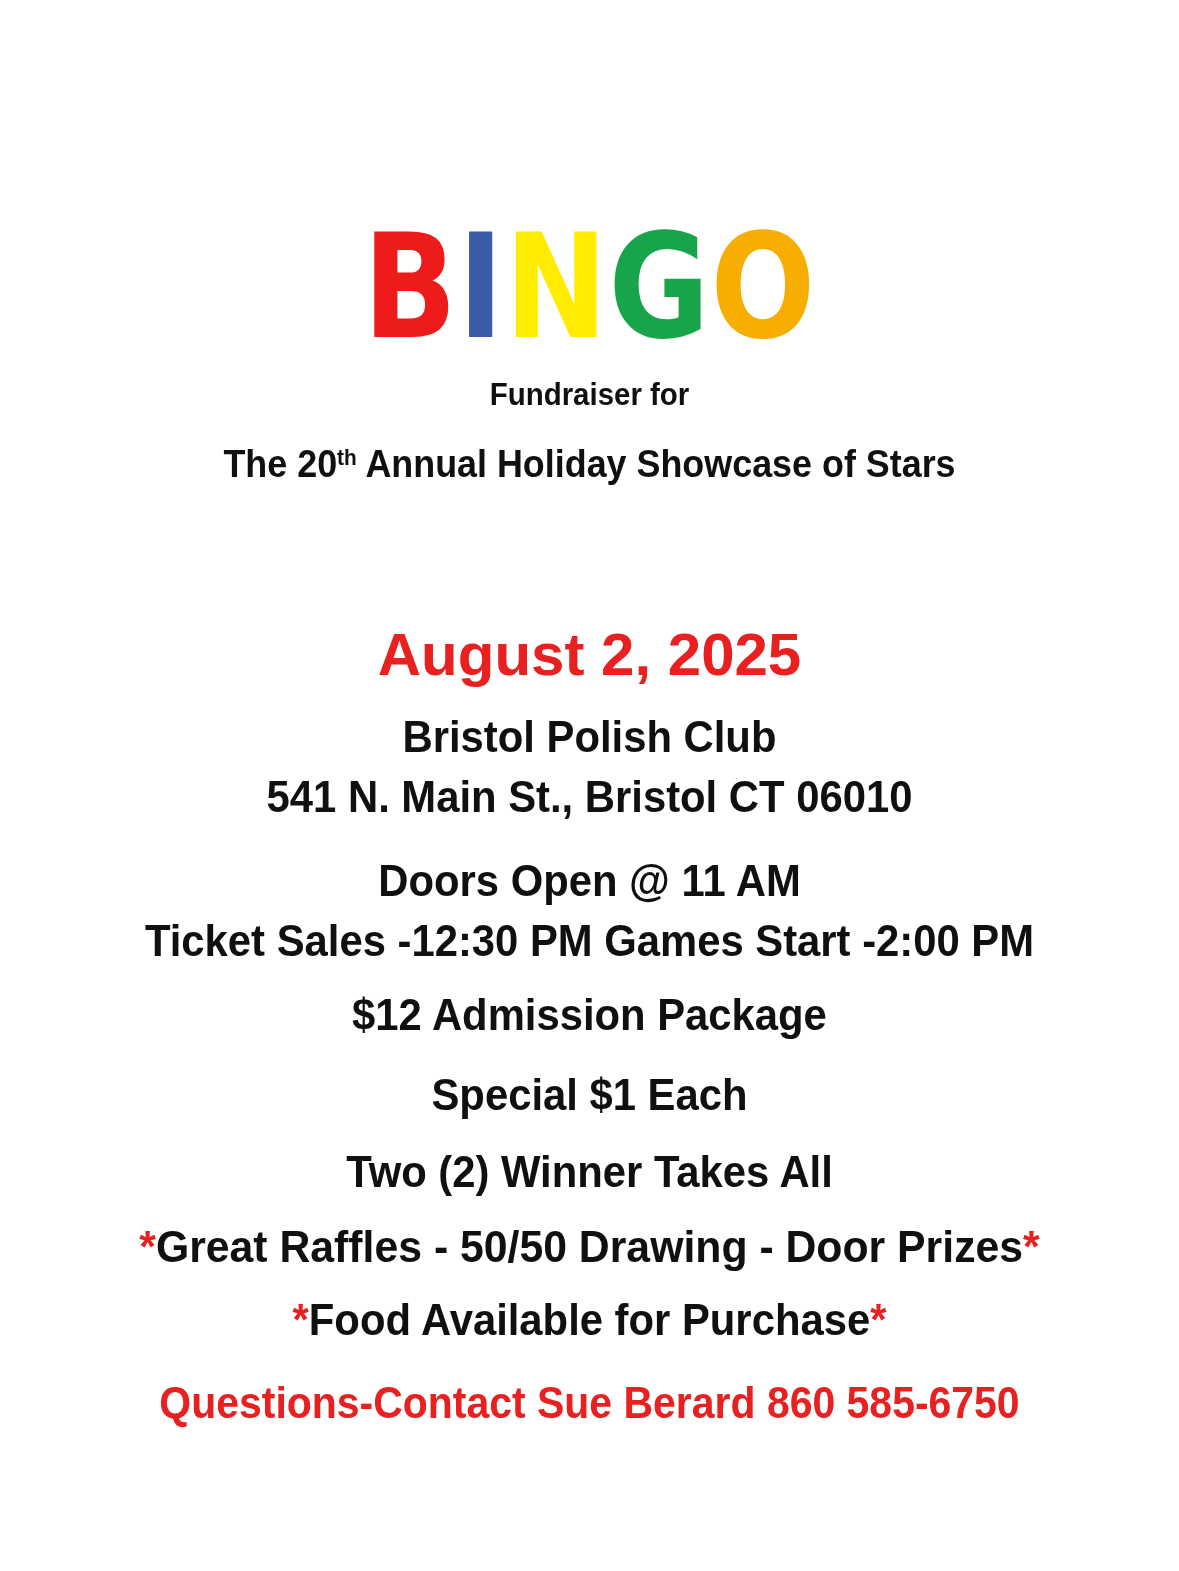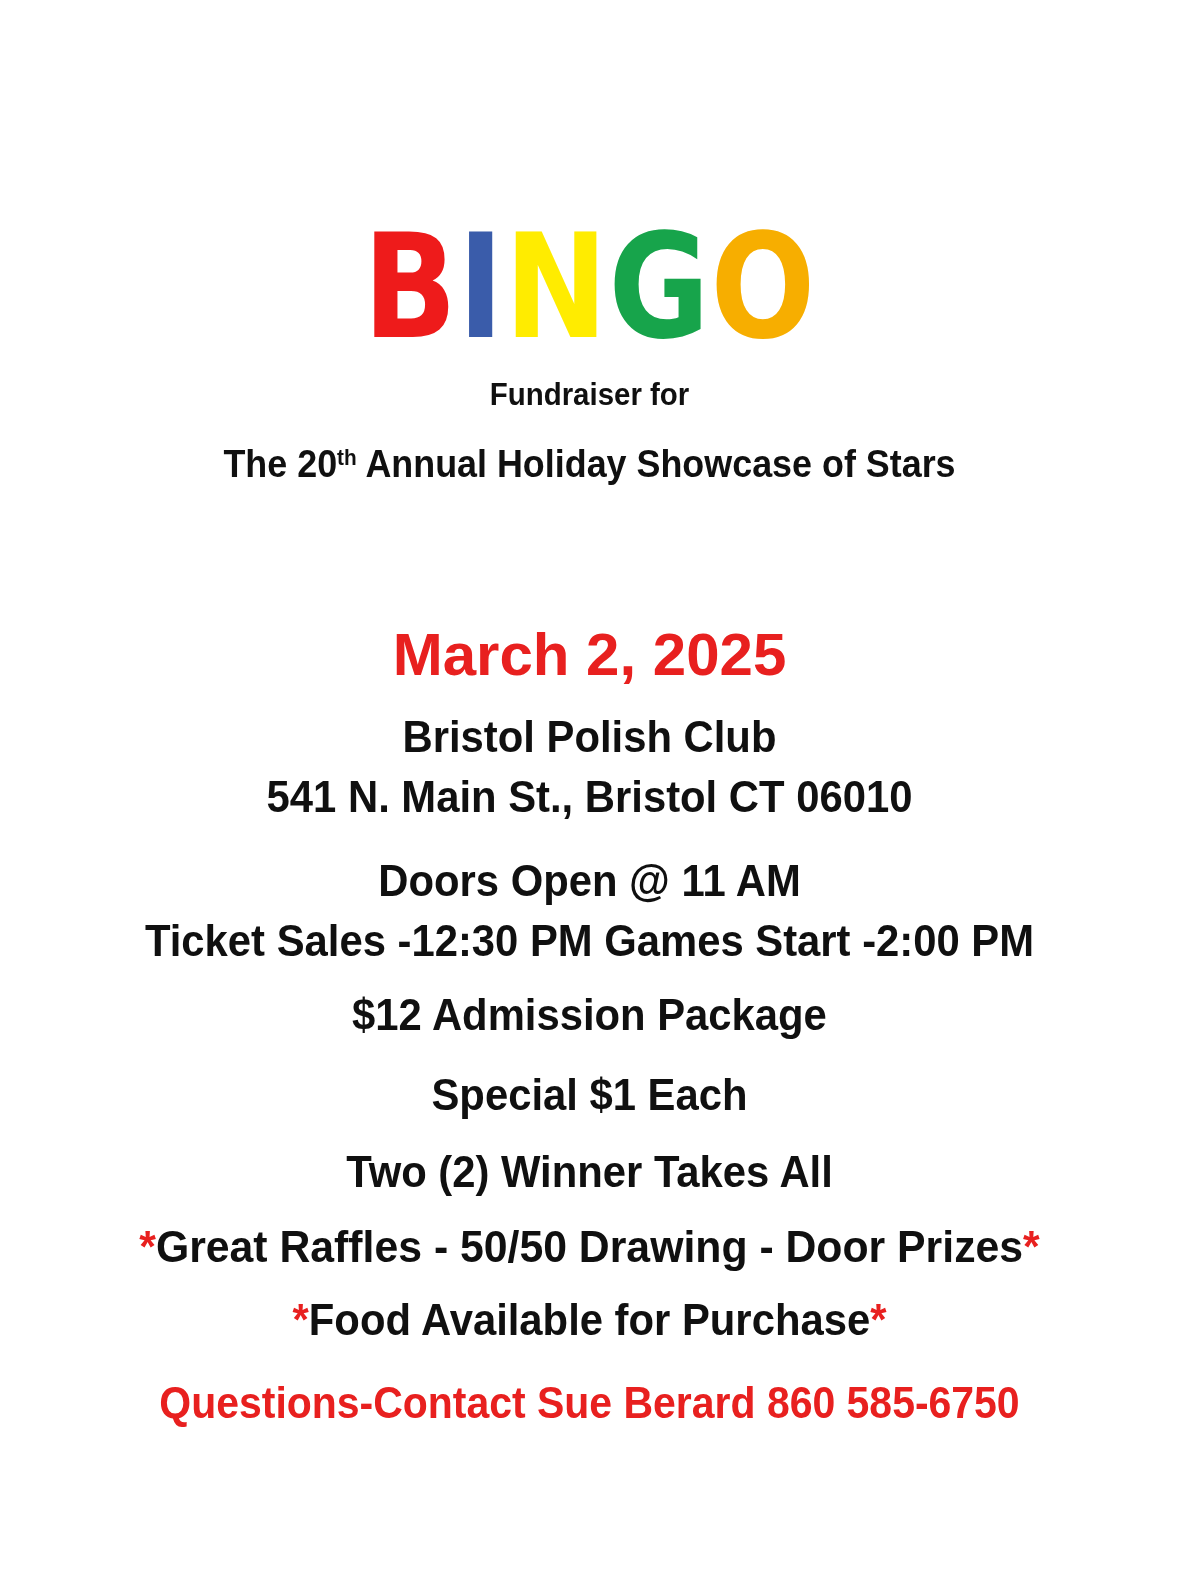--- a/index.html
+++ b/index.html
@@ -62,21 +62,21 @@
   <div class="line logo">
     <span class="bl" style="color: rgb(238, 27, 27);">B</span><span class="bl" style="color: rgb(58, 92, 170);">I</span><span class="bl" style="color: rgb(255, 236, 0);">N</span><span class="bl" style="color: rgb(23, 164, 75);">G</span><span class="bl" style="color: rgb(247, 174, 0);">O</span>
   </div>
 
   <div class="line fundraiser">Fundraiser for</div>
 
   <div class="line title">
     <span>The 20</span><sup>th</sup><span> Annual Holiday Showcase of Stars</span>
   </div>
 
-  <div class="line date">March 2, 2025</div>
+  <div class="line date">August 2, 2025</div>
 
   <div class="line venue">Bristol Polish Club</div>
 
   <div class="line address">541 N. Main St., Bristol CT 06010</div>
 
   <div class="line doors">Doors Open @ 11 AM</div>
 
   <div class="line schedule">Ticket Sales -12:30 PM Games Start -2:00 PM</div>
 
   <div class="line admission">$12 Admission Package</div>

